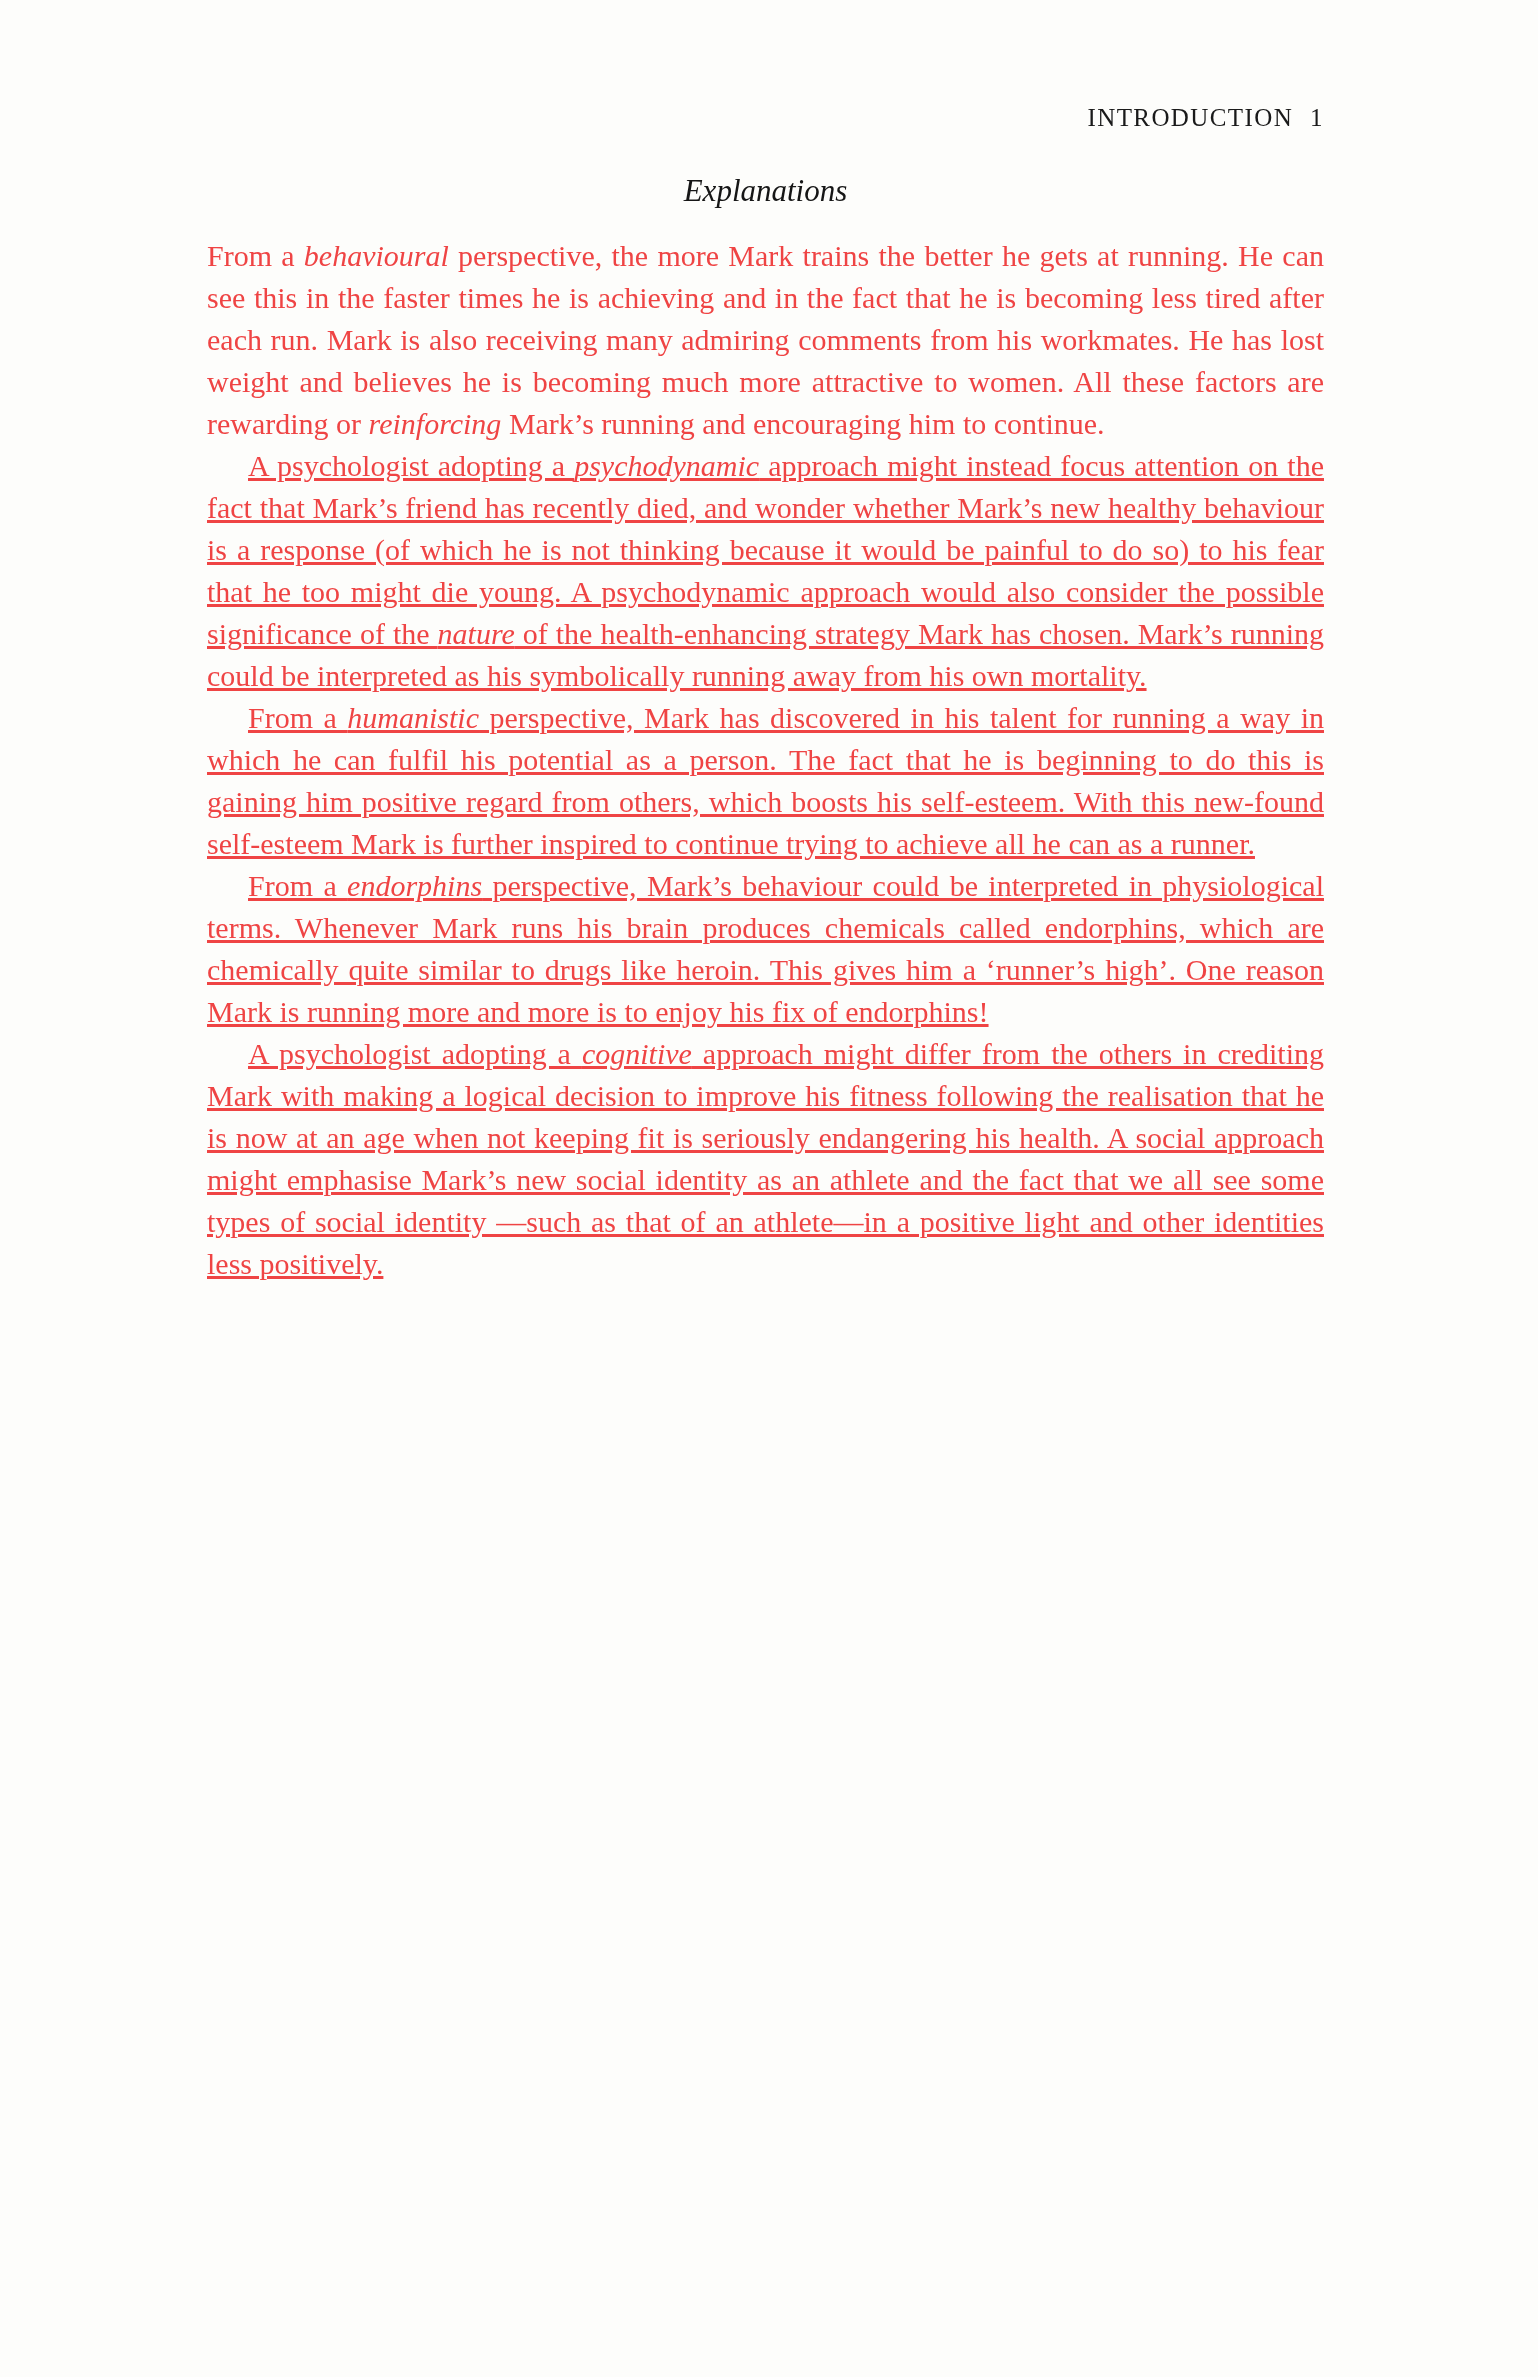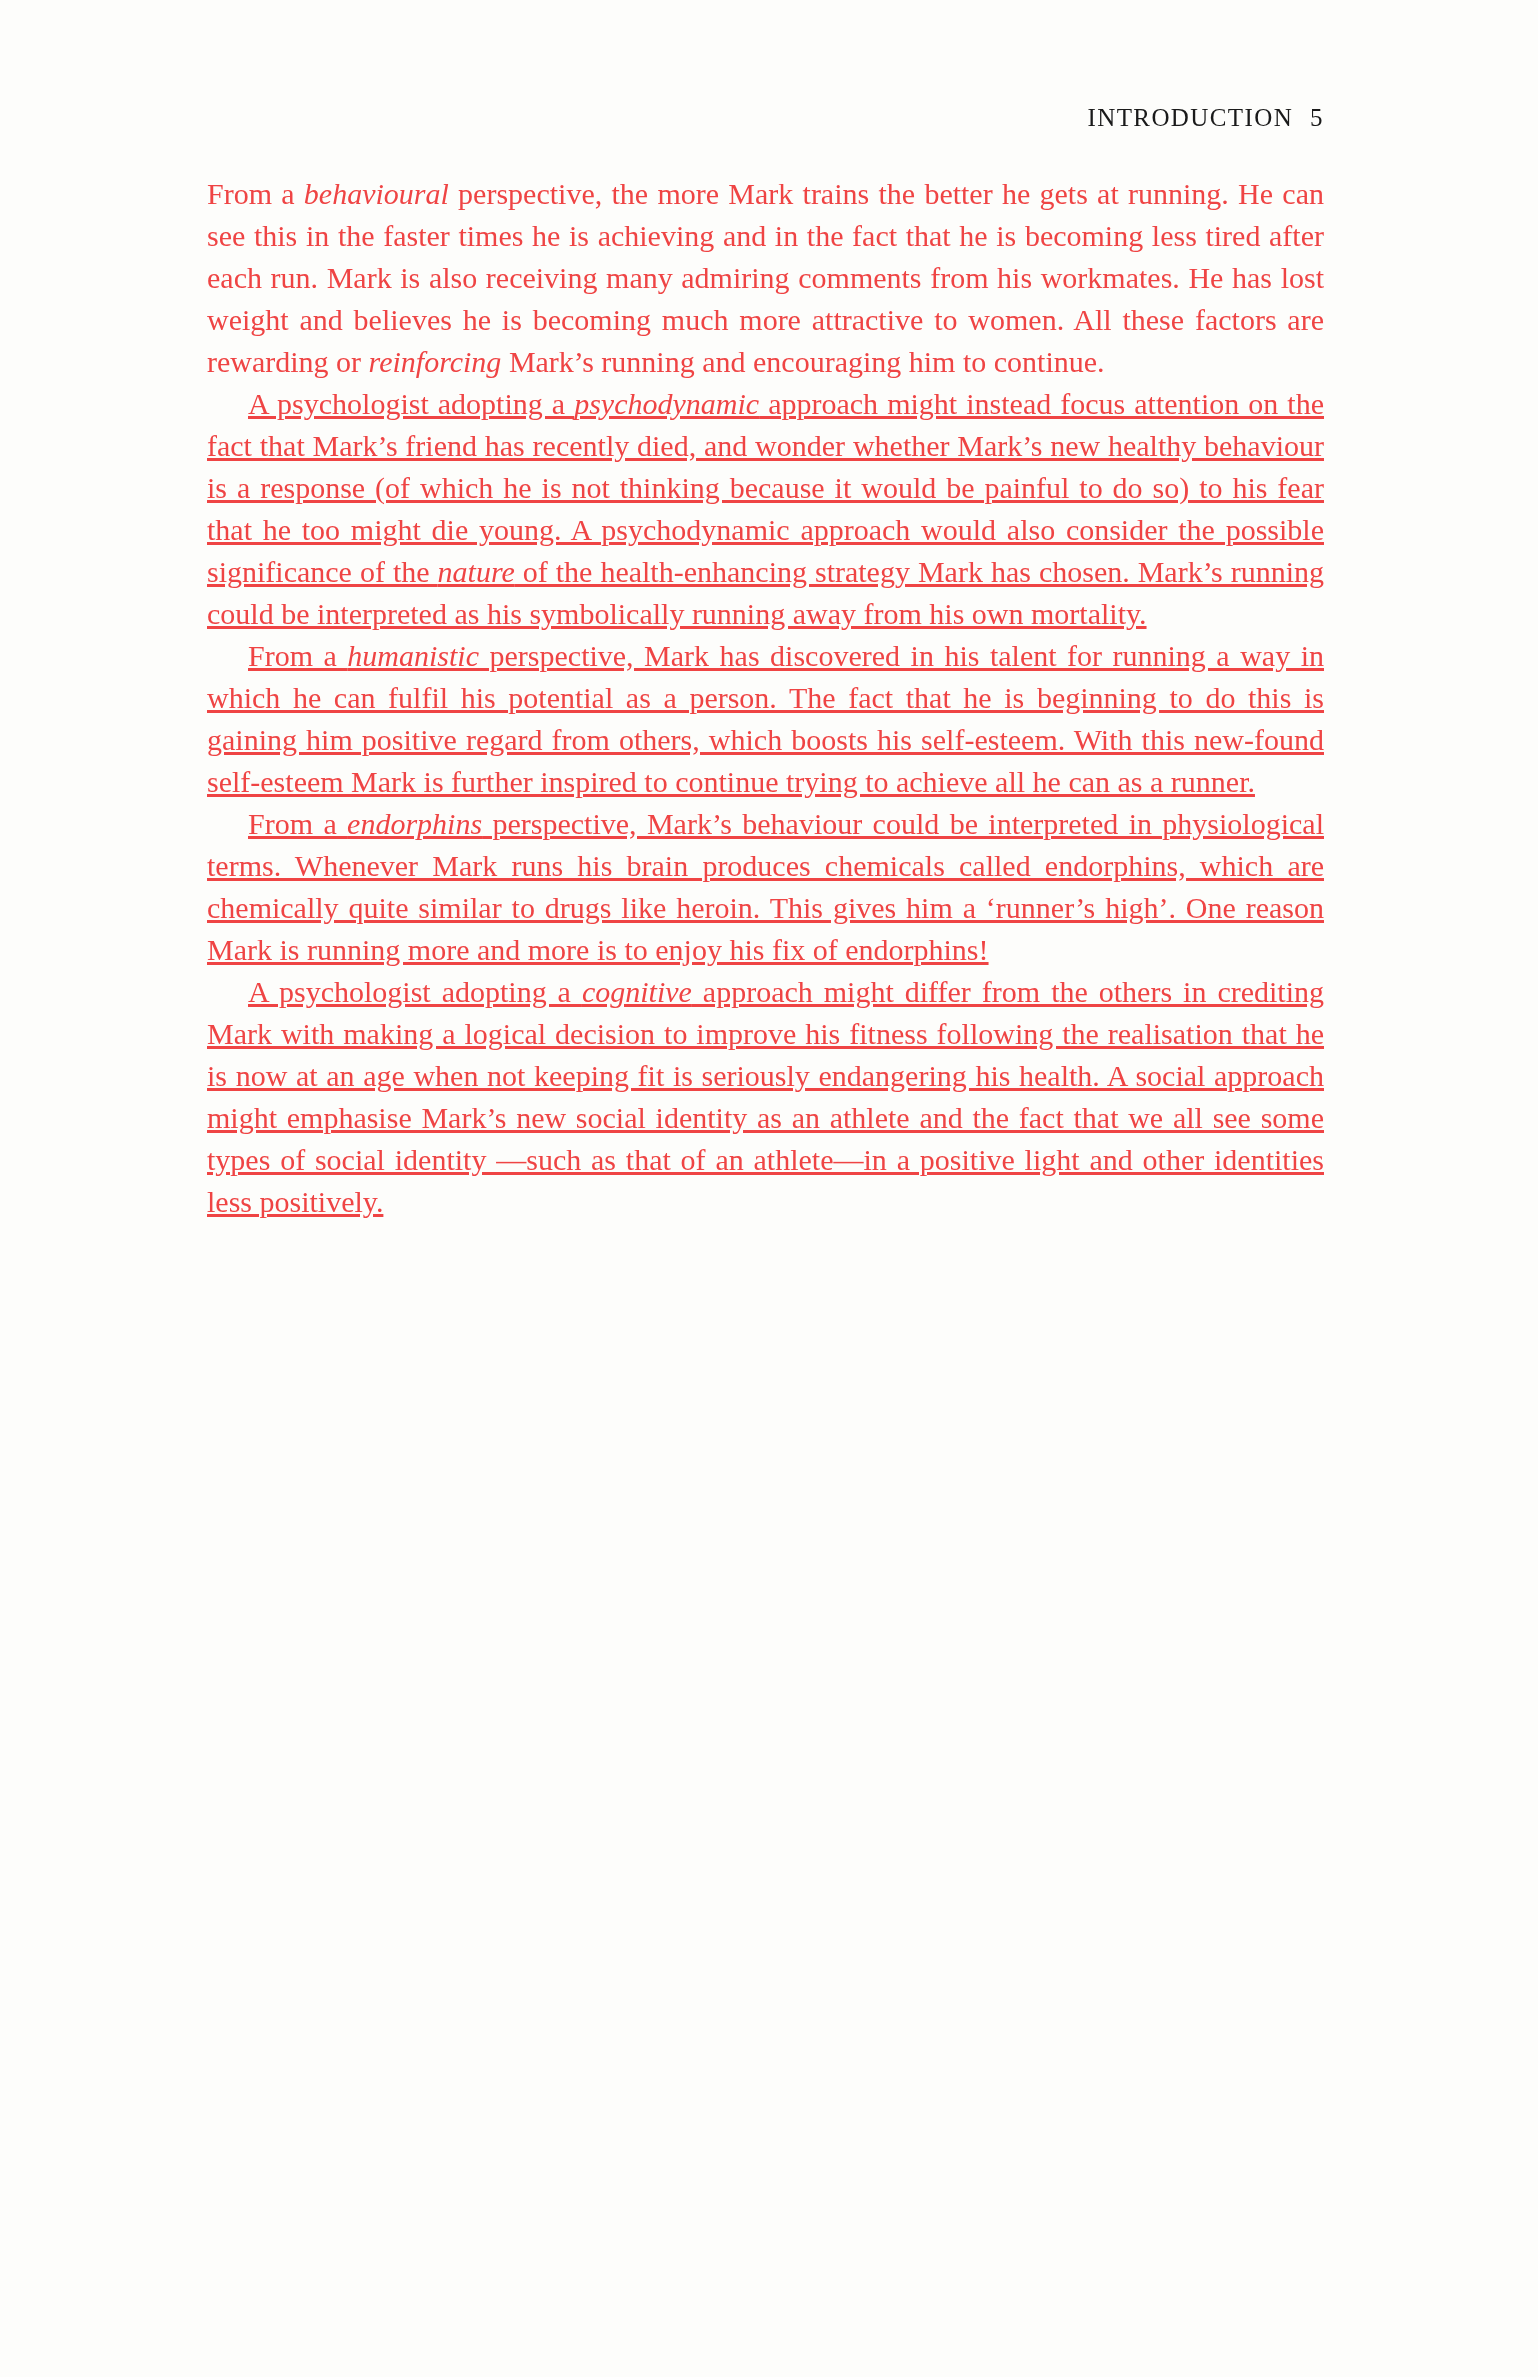--- a/index.html
+++ b/index.html
@@ -43,21 +43,22 @@
     text-decoration: underline;
   }
   .body-text em {
     font-style: italic;
   }
 </style>
 </head>
 <body>
 
 <div class="page">
-  <div class="running-head">INTRODUCTION 5</div>
+  <div class="running-head">INTRODUCTION 1</div>
+  <h1 class="section-title">Explanations</h1>
   <div class="body-text">
       <p><span>From a </span><em>behavioural</em><span> perspective, the more Mark trains the better he gets at running. He can see this in the faster times he is achieving and in the fact that he is becoming less tired after each run. Mark is also receiving many admiring comments from his workmates. He has lost weight and believes he is becoming much more attractive to women. All these factors are rewarding or </span><em>reinforcing</em><span> Mark’s running and encouraging him to continue.</span></p>
       <p class="indent"><span>A psychologist adopting a </span><em>psychodynamic</em><span> approach might instead focus attention on the fact that Mark’s friend has recently died, and wonder whether Mark’s new healthy behaviour is a response (of which he is not thinking because it would be painful to do so) to his fear that he too might die young. A psychodynamic approach would also consider the possible significance of the </span><em>nature</em><span> of the health-enhancing strategy Mark has chosen. Mark’s running could be interpreted as his symbolically running away from his own mortality.</span></p>
       <p class="indent"><span>From a </span><em>humanistic</em><span> perspective, Mark has discovered in his talent for running a way in which he can fulfil his potential as a person. The fact that he is beginning to do this is gaining him positive regard from others, which boosts his self-esteem. With this new-found self-esteem Mark is further inspired to continue trying to achieve all he can as a runner.</span></p>
       <p class="indent"><span>From a </span><em>endorphins</em><span> perspective, Mark’s behaviour could be interpreted in physiological terms. Whenever Mark runs his brain produces chemicals called endorphins, which are chemically quite similar to drugs like heroin. This gives him a ‘runner’s high’. One reason Mark is running more and more is to enjoy his fix of endorphins!</span></p>
       <p class="indent"><span>A psychologist adopting a </span><em>cognitive</em><span> approach might differ from the others in crediting Mark with making a logical decision to improve his fitness following the realisation that he is now at an age when not keeping fit is seriously endangering his health. A social approach might emphasise Mark’s new social identity as an athlete and the fact that we all see some types of social identity —such as that of an athlete—in a positive light and other identities less positively.</span></p>
     </div>
 </div>
 
 

